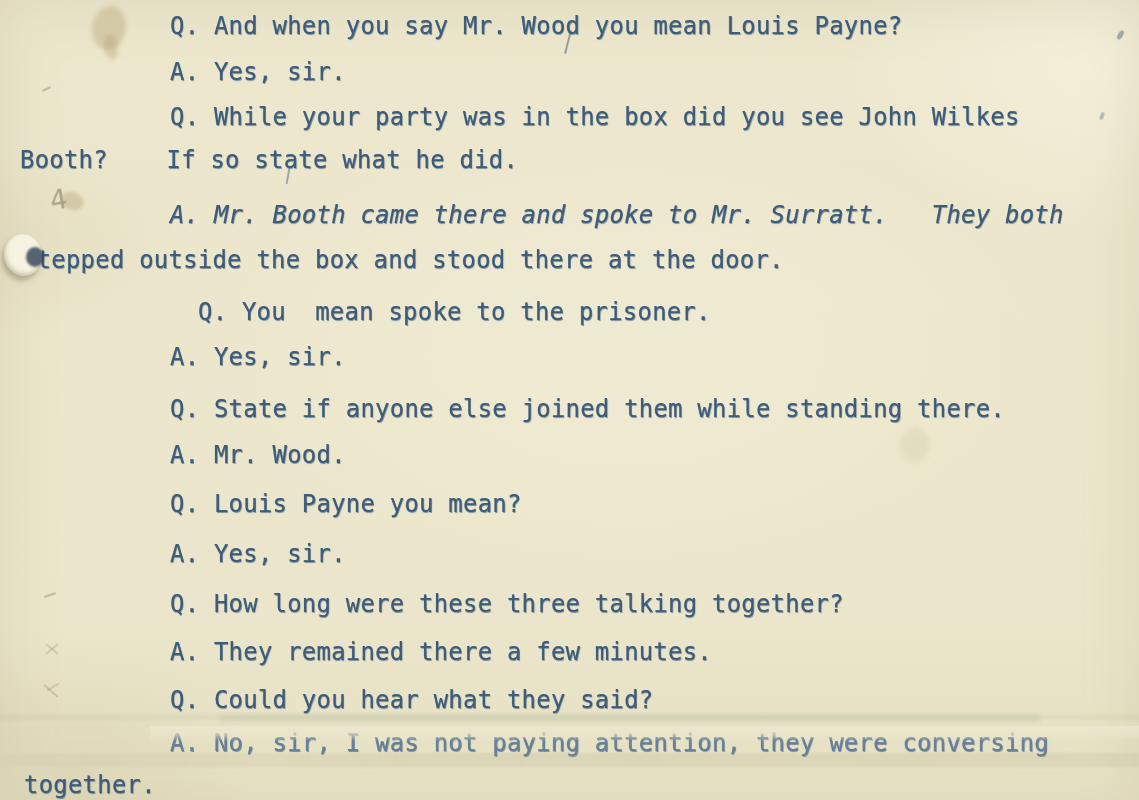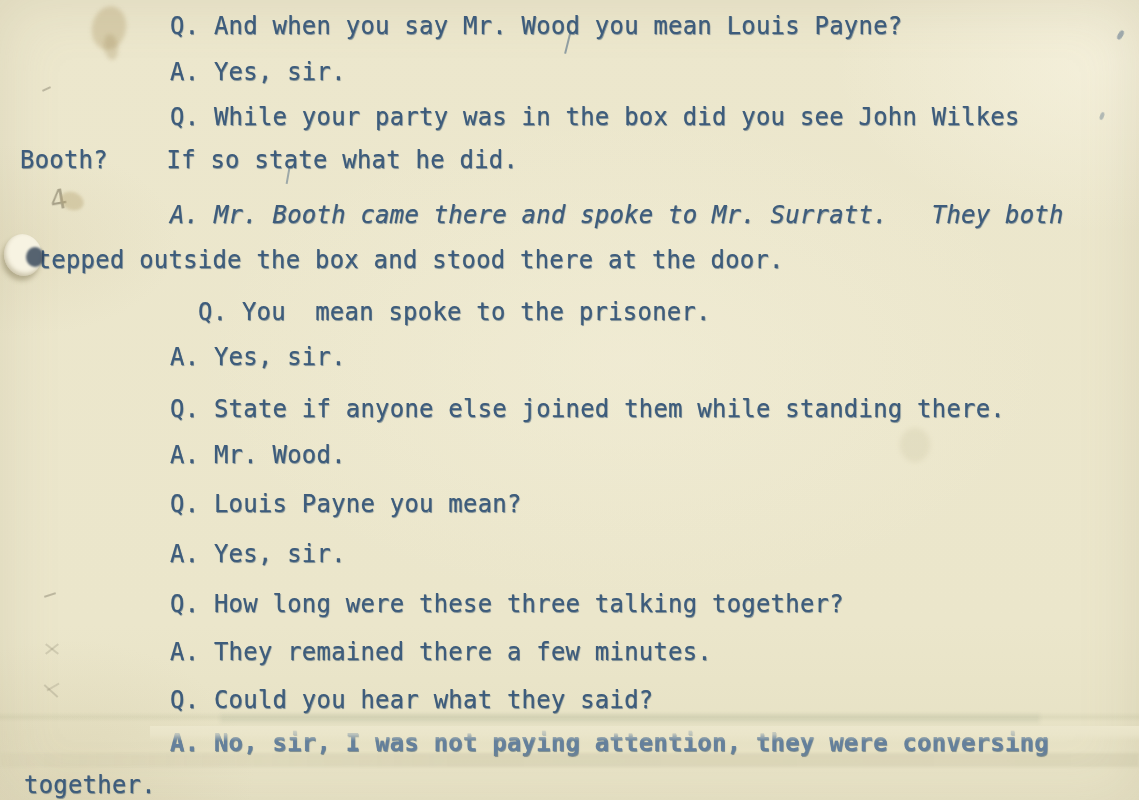--- a/index.html
+++ b/index.html
@@ -52,21 +52,21 @@
   <div class="tline" style="top:248px;left:22px;">stepped outside the box and stood there at the door.</div>
   <div class="tline" style="top:300px;left:170px;margin-left:28px;">Q. You  mean spoke to the prisoner.</div>
   <div class="tline" style="top:345px;left:170px;">A. Yes, sir.</div>
   <div class="tline" style="top:397px;left:170px;">Q. State if anyone else joined them while standing there.</div>
   <div class="tline" style="top:492px;left:170px;">Q. Louis Payne you mean?</div>
   <div class="tline" style="top:443px;left:170px;">A. Mr. Wood.</div>
   <div class="tline" style="top:542px;left:170px;">A. Yes, sir.</div>
   <div class="tline" style="top:592px;left:170px;">Q. How long were these three talking together?</div>
   <div class="tline" style="top:640px;left:170px;">A. They remained there a few minutes.</div>
   <div class="tline" style="top:688px;left:170px;">Q. Could you hear what they said?</div>
-  <div class="tline faded" style="top:731px;left:170px;font-weight:bold;">A. No, sir, I was not paying attention, they were conversing</div>
+  <div class="tline faded" style="top:731px;left:170px;">A. No, sir, I was not paying attention, they were conversing</div>
   <div class="tline" style="top:773px;left:24px;">together.</div>
 
   <div class="art inkstroke" style="left:567px;top:30px;width:2px;height:24px;transform:rotate(14deg);opacity:0.7;"></div>
 
   <div class="art inkstroke" style="left:287px;top:168px;width:2px;height:16px;transform:rotate(10deg);opacity:0.6;"></div>
 
   <div class="art blob" style="left:92px;top:6px;width:34px;height:44px;background:rgba(175,155,105,0.35);filter:blur(2px);transform:rotate(12deg);"></div>
   <div class="art blob" style="left:104px;top:34px;width:14px;height:26px;background:rgba(165,145,100,0.30);filter:blur(2px);transform:rotate(-8deg);"></div>
 
   <div class="art scratch" style="left:42px;top:88px;width:9px;height:2px;transform:rotate(-25deg);"></div>

